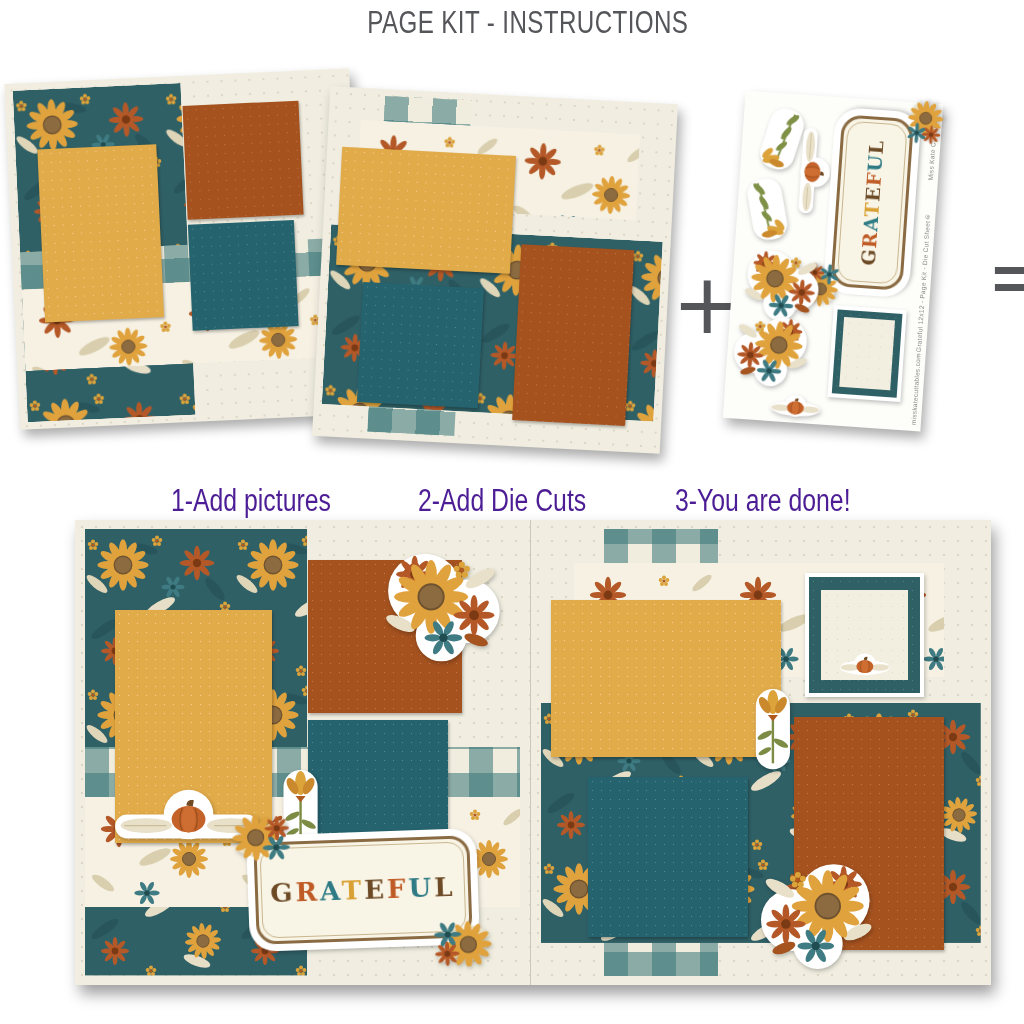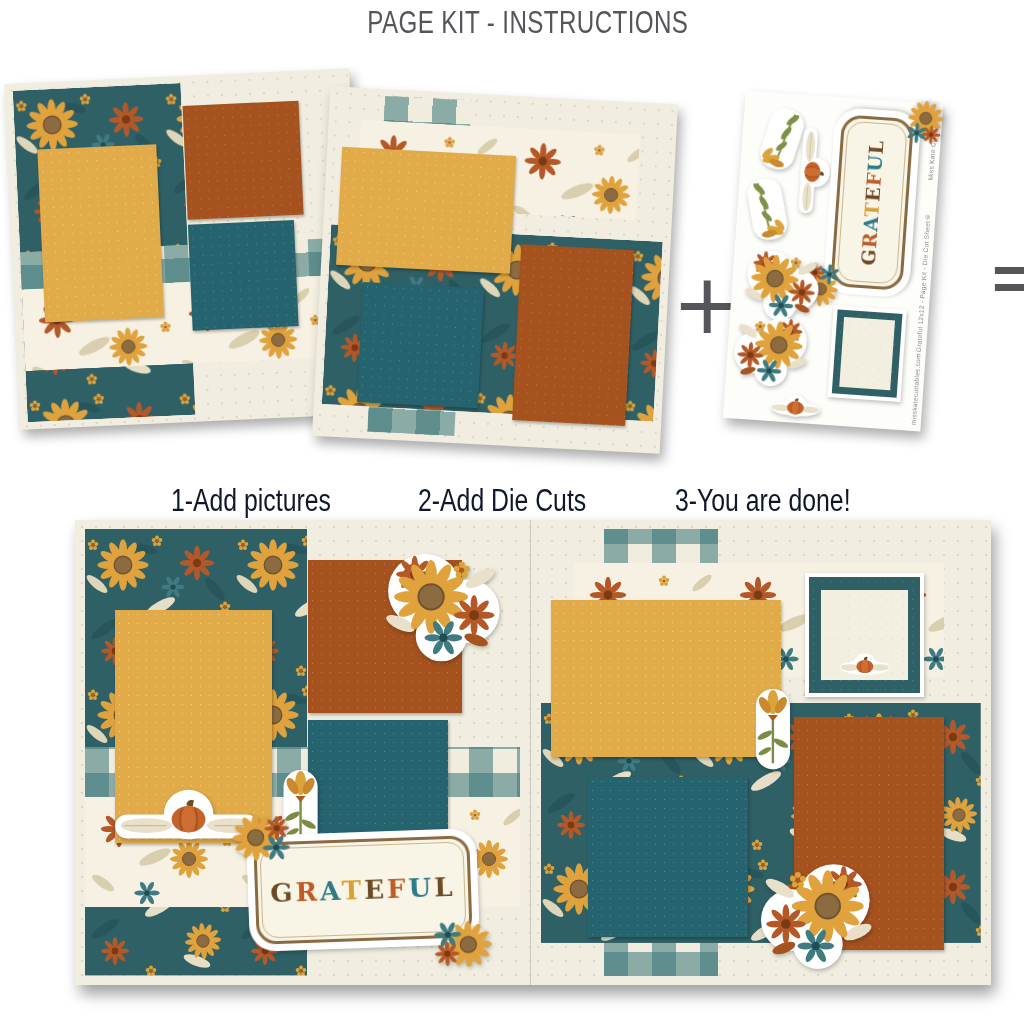--- a/index.html
+++ b/index.html
@@ -4,21 +4,21 @@
 <style>
   html,body{margin:0;padding:0;background:#fff;}
   .canvas{position:relative;width:1024px;height:1024px;overflow:hidden;background:#fff;
           font-family:"Liberation Sans",sans-serif;}
   .cond{display:inline-block;transform:scaleX(.78);transform-origin:center;white-space:pre;}
   .title{position:absolute;top:5px;left:0;width:100%;text-align:center;font-size:31px;
          color:#55565a;letter-spacing:.5px;margin-left:16px;}
   .footer{position:absolute;top:991px;left:0;width:100%;text-align:center;font-size:18px;
           color:#55565a;}
   .steps{position:absolute;top:483px;left:0;width:100%;display:flex;justify-content:center;
-         gap:46px;font-size:31px;color:#0f172a;}
+         gap:46px;font-size:31px;color:#4c1d95;}
   .steps span{display:inline-block;transform:scaleX(.8);white-space:pre;}
 
   
   .page{position:absolute;background-color:#f1eee1;
         background-image:radial-gradient(#dcd7c4 .9px,rgba(0,0,0,0) 1.1px);
         background-size:14px 14px;box-shadow:4px 7px 12px rgba(0,0,0,.33);}
   .page>*{position:absolute;}
   .pattern-block{overflow:hidden;}
   .block{position:absolute;left:0;top:0;width:100%;height:100%;}
   .gingham{background-color:#f0edde;

